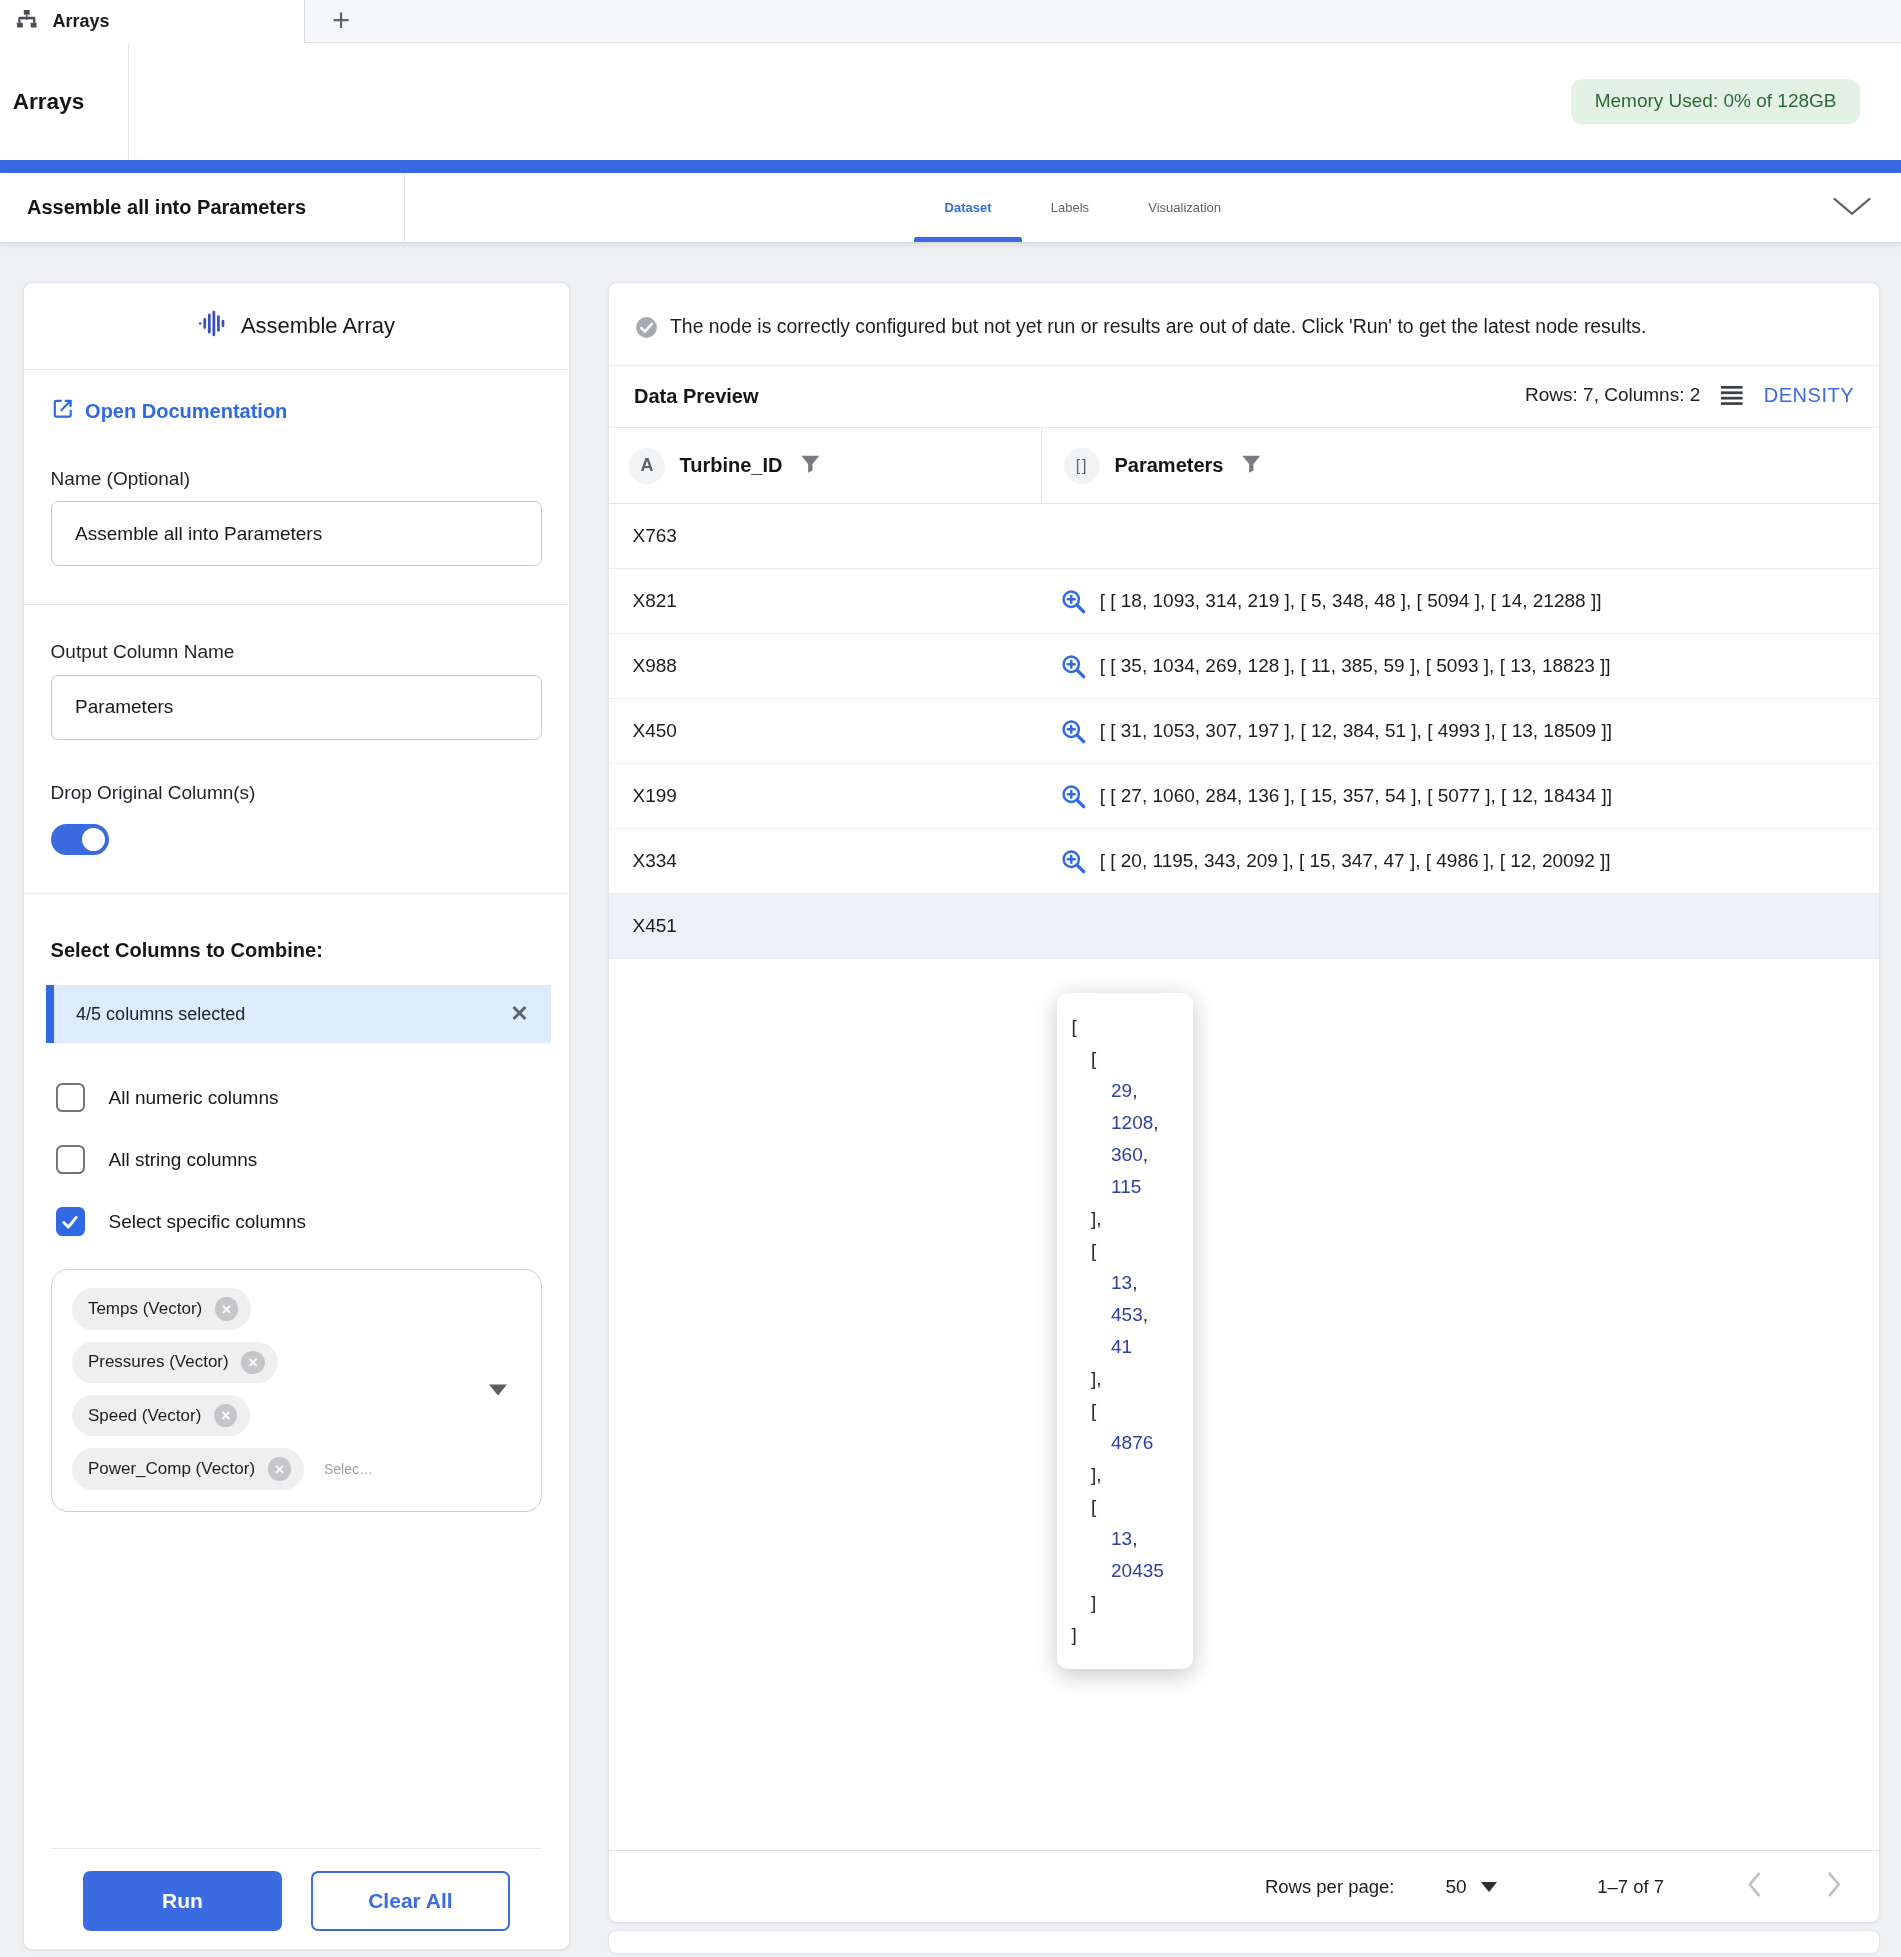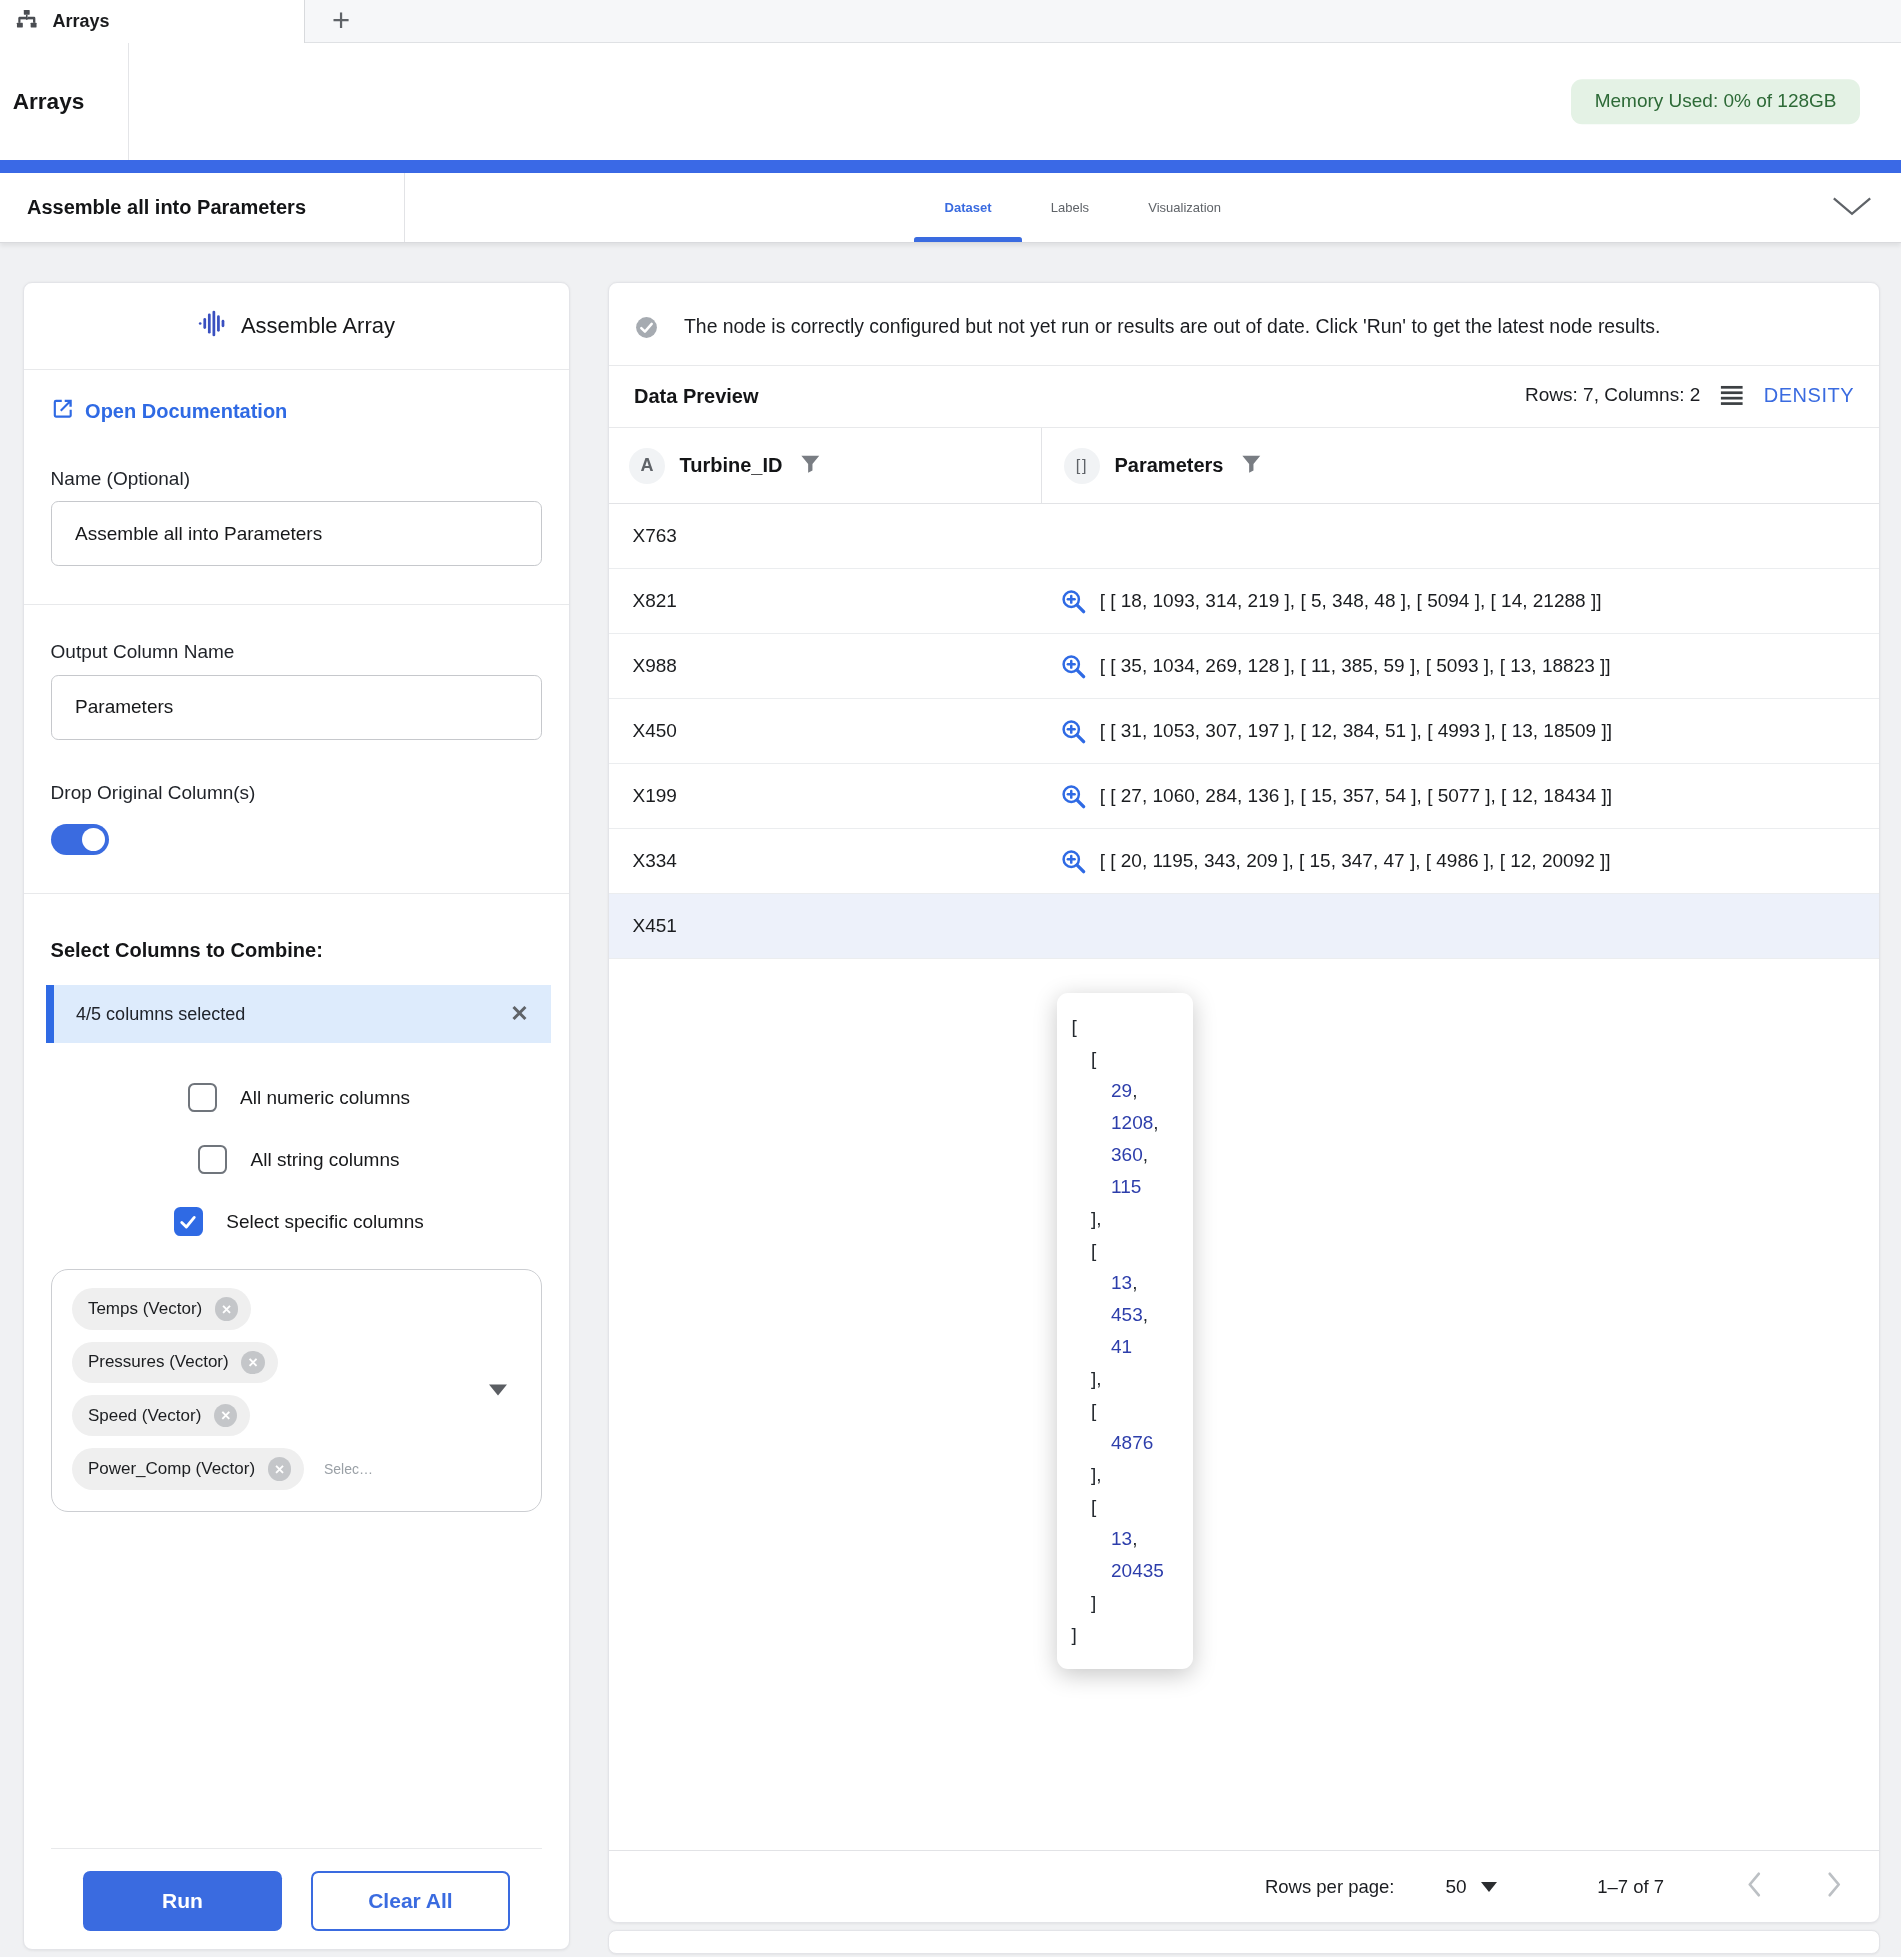--- a/index.html
+++ b/index.html
@@ -57,21 +57,21 @@
   .drop-label { margin-top:42px; font-size:19px; color:#1f2228; }
   .toggle { margin-top:20px; width:58px; height:31px; border-radius:15.4px; background:#3a6be0;
     position:relative; cursor:pointer; }
   .toggle .knob { position:absolute; right:3.6px; top:3.6px; width:23.5px; height:23.5px;
     border-radius:50%; background:#fff; }
   .select-heading { margin-top:45px; font-size:20px; font-weight:700; color:#141517; }
   .banner { margin:23.5px -9px 0 -4.5px; display:flex; align-items:center; background:#ddebfc;
     border-left:8.1px solid #2f6ae4; height:58px; padding:0 22px; font-size:18px; color:#20242b; }
   .banner .bx { margin-left:auto; color:#5f6368; font-size:22px; font-weight:700; cursor:pointer; }
   .cb-list { margin-top:40px; display:flex; flex-direction:column; gap:33px; padding-left:5.4px; }
-  .cbrow { display:flex; align-items:center; gap:23.5px; font-size:19px; color:#17181a;justify-content:center; }
+  .cbrow { display:flex; align-items:center; gap:23.5px; font-size:19px; color:#17181a; }
   .cb { width:29px; height:29px; min-width:29px; border:2.7px solid #70757c; border-radius:6.3px;
     background:#fff; display:flex; align-items:center; justify-content:center; cursor:pointer; }
   .cb svg { display:none; }
   .cb.checked { background:#2f6ae4; border-color:#2f6ae4; }
   .cb.checked svg { display:block; }
   .chipbox { margin-top:33px; border:0.9px solid #ccced2; border-radius:17px;
     padding:18px 20px 9px; position:relative; min-height:197px; }
   .chiprow { display:flex; align-items:center; gap:20px; margin-bottom:11.8px; }
   .chip { display:inline-flex; align-items:center; gap:12.7px; background:#efefef;
     border-radius:23.5px; padding:9px 12.7px 9px 16.3px; font-size:17px; color:#1c1e21; }
@@ -85,21 +85,21 @@
   .lc-footer { margin-top:auto; border-top:0.9px solid #e8e9eb; padding:22px 32px 18px;
     display:flex; gap:29px; }
   .btn-run { width:226px; height:60px; background:#3a6be0; color:#fff; font-size:21px;
     font-weight:700; border:none; border-radius:7.2px; font-family:inherit; cursor:pointer; }
   .btn-clear { width:224px; height:60px; background:#fff; color:#3a6be0; font-size:21px;
     font-weight:700; border:2.7px solid #3a6be0; border-radius:7.2px; font-family:inherit; cursor:pointer; }
   
   .right-card { position:absolute; left:608px; top:282px; width:1272px; height:1641px;
     background:#fff; border:0.9px solid #e3e4e8; border-radius:9px;
     box-shadow:0 0.9px 2.7px rgba(0,0,0,0.06); display:flex; flex-direction:column; overflow:hidden; }
-  .status { display:flex; gap:25px; padding:27px 25px 22px; border-bottom:0.9px solid #e8e9eb; }
+  .status { display:flex; gap:11px; padding:27px 25px 22px; border-bottom:0.9px solid #e8e9eb; }
   .status svg { margin-top:4.5px; flex:none; }
   .status p { font-size:19.4px; line-height:33px; color:#1b1d21; max-width:1185px; }
   .preview-head { display:flex; align-items:center; height:62px; min-height:62px;
     padding:0 25px; border-bottom:0.9px solid #e8e9eb; }
   .preview-title { font-size:20px; font-weight:700; color:#141517; }
   .ph-right { margin-left:auto; display:flex; align-items:flex-start; gap:20px; }
   .rowscols { font-size:19px; color:#1b1d21; }
   .density-label { font-size:20px; font-weight:500; color:#3a6be0; letter-spacing:0.5px; cursor:pointer; }
   .thead { display:flex; height:76px; min-height:76px; border-bottom:0.9px solid #e2e3e6; }
   .th1 { width:433px; min-width:433px; display:flex; align-items:center; gap:14.5px;

